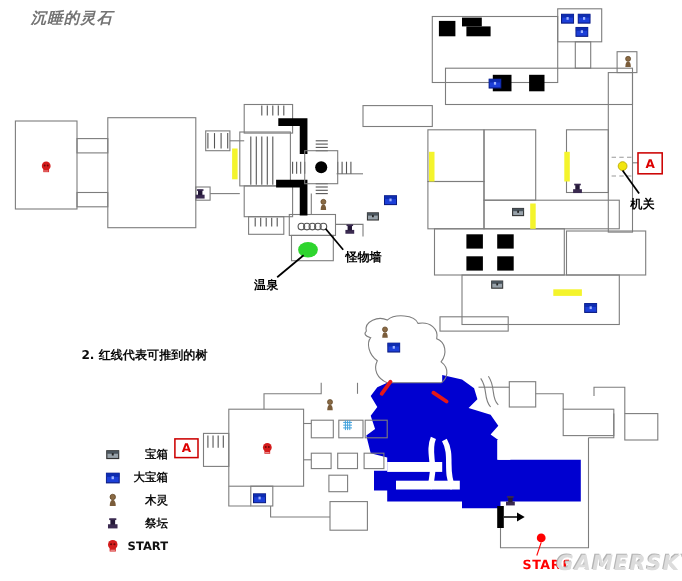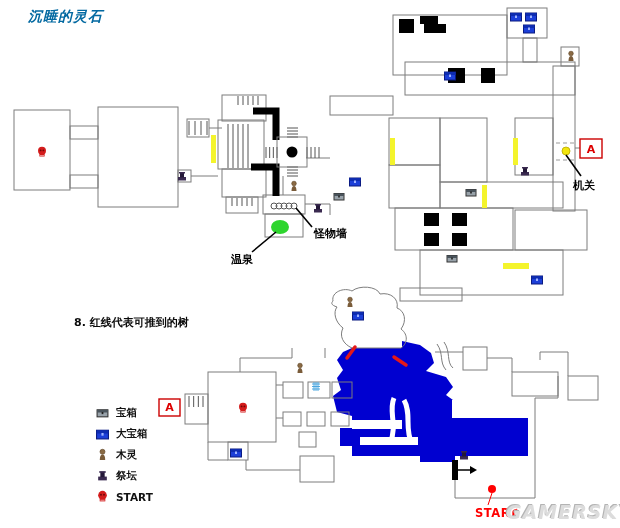--- a/index.html
+++ b/index.html
@@ -1,25 +1,25 @@
 <!DOCTYPE html>
 <html><head>
 <meta charset="utf-8">
 <style>
   html,body{margin:0;padding:0;background:#fff;}
   #root{position:relative;width:620px;height:528px;background:#fff;overflow:hidden;
         font-family:"DejaVu Sans",sans-serif;}
   #map{position:absolute;left:0;top:0;}
   .title{position:absolute;left:28px;top:8px;font-size:14px;font-weight:bold;font-style:italic;
-         color:#0369a1;letter-spacing:1px;white-space:nowrap;}
+         color:#737373;letter-spacing:1px;white-space:nowrap;}
   .notes{position:absolute;left:57px;top:316px;font-size:11px;font-weight:bold;color:#0a0a0a;
          line-height:13.5px;white-space:nowrap;}
   .note.indent{padding-left:17px;}
   .legend{position:absolute;left:96px;top:402px;}
-  .lrow{display:flex;align-items:center;height:21px;}
+  .lrow{display:flex;align-items:center;height:21px;justify-content:space-between;}
   .lic{width:13px;height:13px;margin-right:7px;flex:0 0 13px;}
   .llb{font-size:10.5px;font-weight:bold;color:#111;white-space:nowrap;}
   .wm{position:absolute;left:506px;top:501px;font-size:19px;font-weight:bold;font-style:italic;
       color:#dcdcdc;text-shadow:1px 1px 0 #fff,-1px -1px 0 #b4b4b4;letter-spacing:1px;}
   
   .room{fill:none;stroke:#7d7d7d;stroke-width:1;}
   .wall{fill:none;stroke:#000;stroke-width:7;}
   .pillar{fill:#000;}
   .door{fill:#f4f42c;}
   .dash{stroke:#999;stroke-width:1;stroke-dasharray:4 3;}
@@ -241,21 +241,21 @@
       <text x="314" y="237" class="maplabel">怪物墙</text>
       <text x="231" y="263" class="maplabel">温泉</text>
       <circle cx="492" cy="489" r="4" fill="#ff0000"></circle>
       <line x1="492" y1="493" x2="488" y2="505" stroke="#ff0000" stroke-width="1"></line>
       <text x="475" y="517" class="startlabel">START</text>
     </svg>
 
   <div class="title">沉睡的灵石</div>
 
   <div class="notes">
-    <div class="note indent">8. 红线代表可推到的树</div>
+    <div class="note indent">2. 红线代表可推到的树</div>
   </div>
 
   <div class="legend">
     <div class="lrow">
       <svg class="lic">
           <use href="#sym-chest"></use>
         </svg>
       <span class="llb">宝箱</span>
     </div>
     <div class="lrow">

